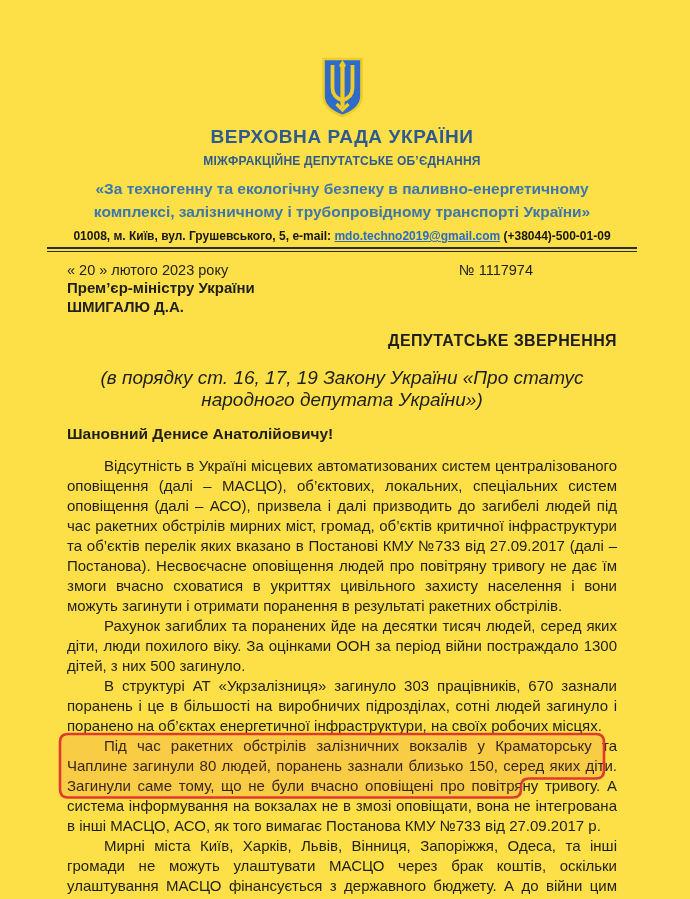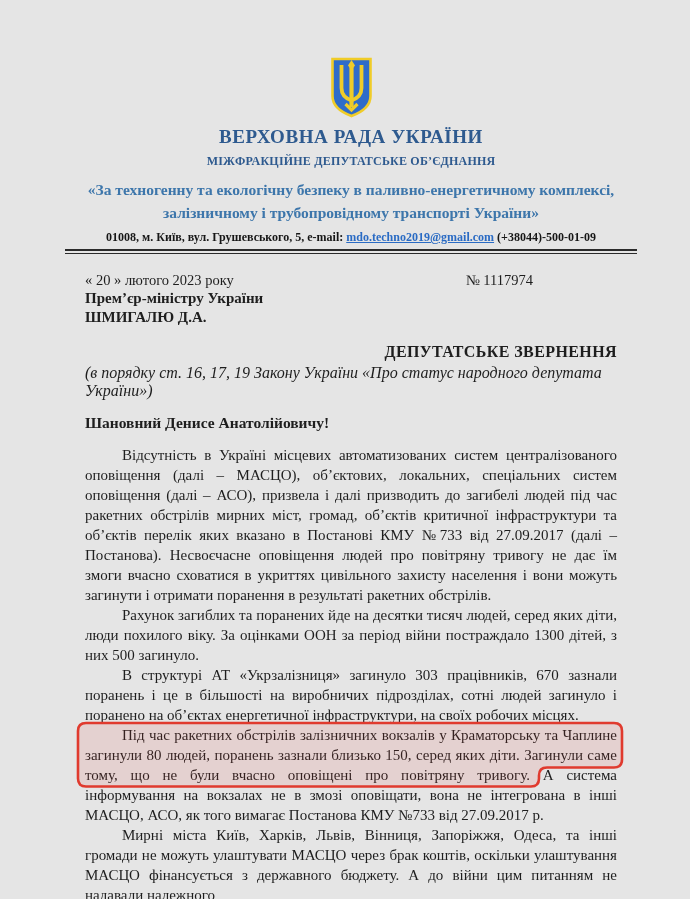--- a/index.html
+++ b/index.html
@@ -1,33 +1,33 @@
 <!DOCTYPE html>
 <html><head>
 <meta charset="utf-8">
 <style>
   html,body{margin:0;padding:0;background:#ffffff;}
   .page{
-    width:690px;height:899px;background:#e5e5e5;position:relative;overflow:hidden;
-    font-family:Liberation Serif, serif;color:#1e1e1e;
-    box-sizing:border-box;padding:56px 73px 0 85px;
+    width:690px;height:899px;background:#fde047;position:relative;overflow:hidden;
+    font-family:Liberation Sans, sans-serif;color:#1e1e1e;
+    box-sizing:border-box;padding:56px 73px 0 67px;
   }
   header{text-align:center;}
   .emblem{display:block;margin:0 auto 8px auto;}
   .org{font-size:19px;font-weight:bold;letter-spacing:.6px;}
   .assoc{font-size:12px;font-weight:bold;margin-top:6px;letter-spacing:.2px;}
   .quote{font-size:15.5px;font-weight:bold;line-height:23px;margin-top:9px;}
   .contact{font-size:12px;font-weight:bold;white-space:nowrap;margin:6px -14px 0 -14px;color:#161616;}
   .contact a{text-decoration:underline;cursor:pointer;}
   .rule{height:2px;border-top:2px solid #2b2b2b;border-bottom:1px solid #2b2b2b;margin:4px -20px 0 -20px;}
-  .meta-row{display:flex;justify-content:space-between;margin-top:18px;font-size:14.5px;}
+  .meta-row{display:flex;justify-content:space-between;margin-top:10px;font-size:14.5px;}
   .meta-row .num{margin-right:84px;}
   .addressee{margin-right:18px;font-weight:bold;font-size:15px;line-height:19px;}
   .doc-title{text-align:right;font-weight:bold;font-size:16px;margin-top:16px;letter-spacing:.4px;}
-  .doc-subtitle{font-style:italic;font-size:16px;margin-top:3px;}
+  .doc-subtitle{text-align:center;font-style:italic;font-size:19px;margin-top:17px;}
   .salutation{font-weight:bold;font-size:15.5px;margin-top:14px;}
   .body{margin-top:13px;font-size:15px;line-height:20px;text-align:justify;}
   .body p{margin:0;text-indent:37px;}
   .annotated{position:relative;}
   .annotation{
     position:absolute;left:-14px;top:-10px;
     width:calc(100% + 28px);height:calc(100% + 20px);
     overflow:visible;pointer-events:none;
   }
 </style>

